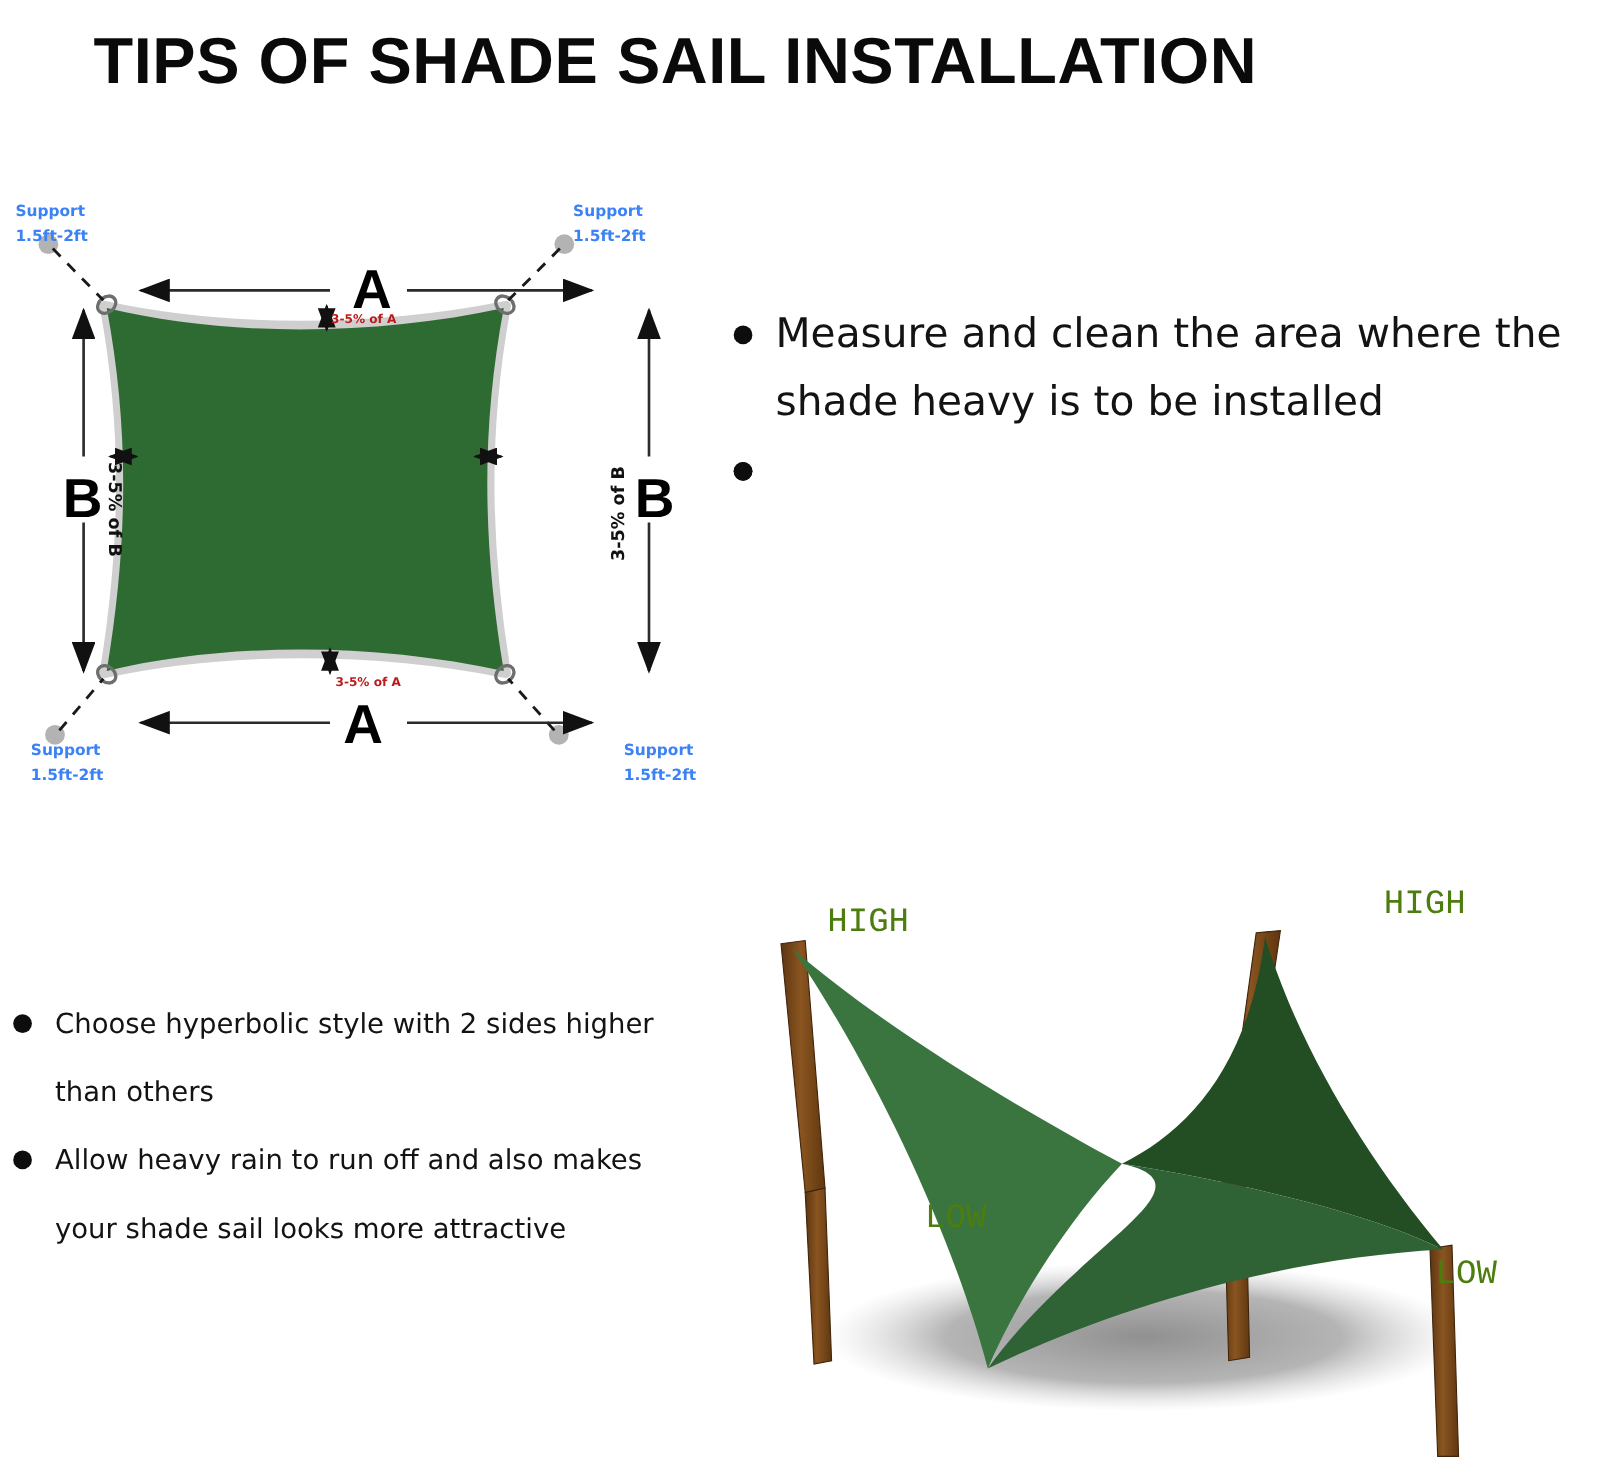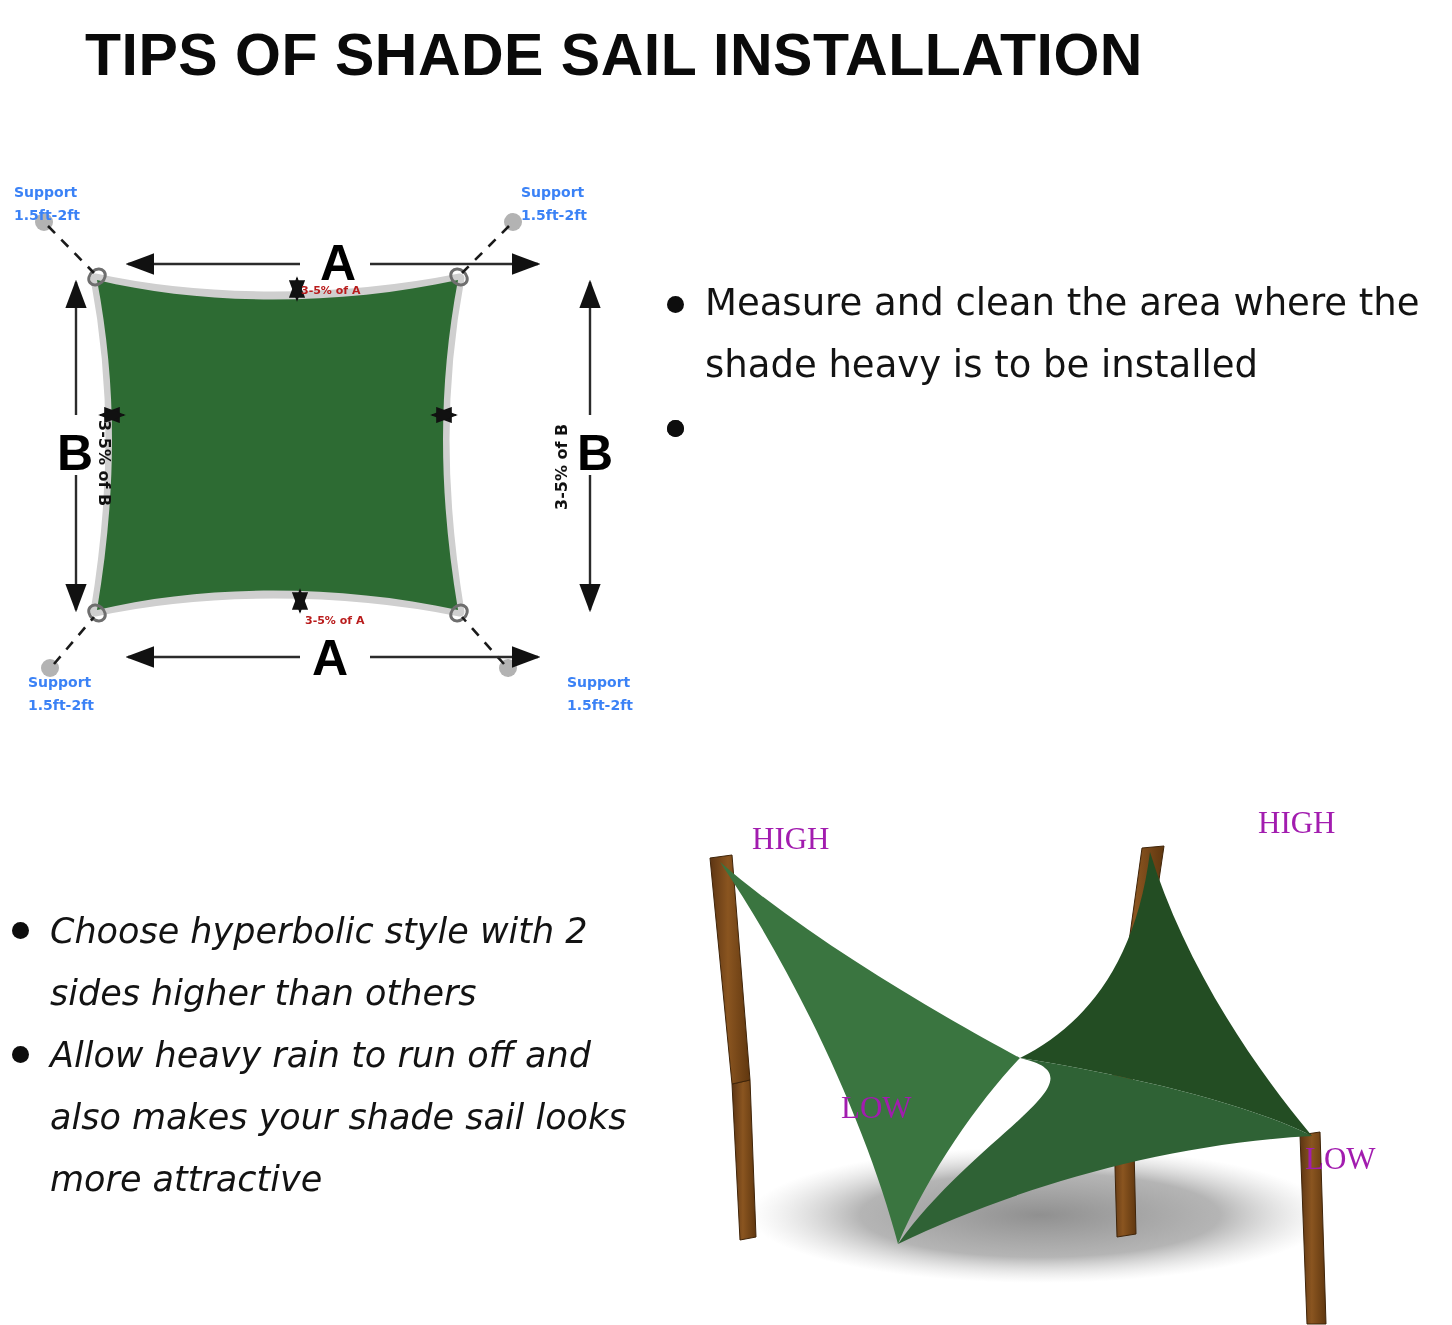--- a/index.html
+++ b/index.html
@@ -130,46 +130,45 @@
     height: 17px;
     top: 24px;
   }
 
   .bullets-bottom {
     left: 0px;
     top: 900px;
     width: 640px;
   }
   .bullets-bottom li {
-    font-size: 35px;
+    font-size: 25px;
     line-height: 62px;
-    font-style: italic;
   }
   .bullets-bottom li .dot {
     width: 17px;
     height: 17px;
     top: 22px;
   }
 
   
   .hyper-diagram {
     position: absolute;
     left: 680px;
     top: 800px;
     width: 772px;
     height: 525px;
   }
   .hyper-diagram svg { display: block; }
 
   .hl {
     position: absolute;
-    font-family: Liberation Serif, serif;
+    font-family: Liberation Mono, monospace;
     font-size: 31px;
     line-height: 33px;
-    color: #a21caf;
+    color: #4d7c0f;
     white-space: nowrap;
   }
   .hl-high-left  { left: 752px; top: 822px; }
   .hl-high-right { left: 1258px; top: 806px; }
   .hl-low-left   { left: 841px; top: 1091px; }
   .hl-low-right  { left: 1305px; top: 1142px; }
 </style>
 </head>
 <body>
 

